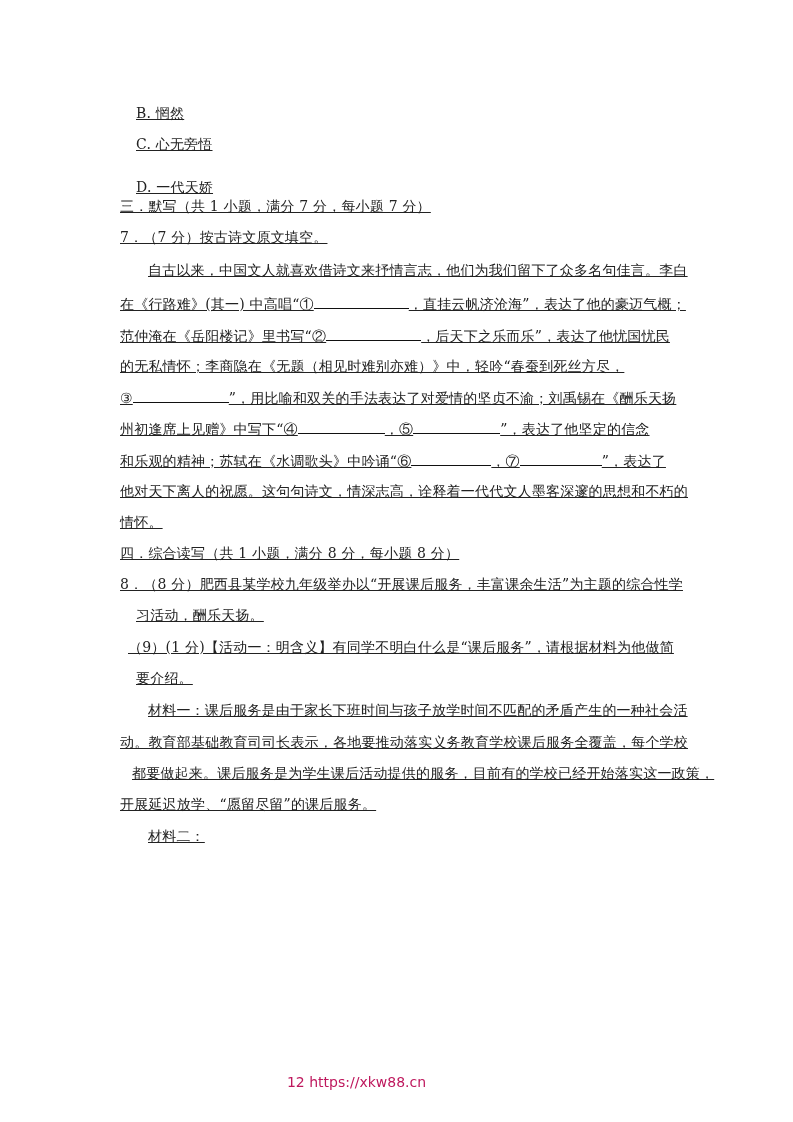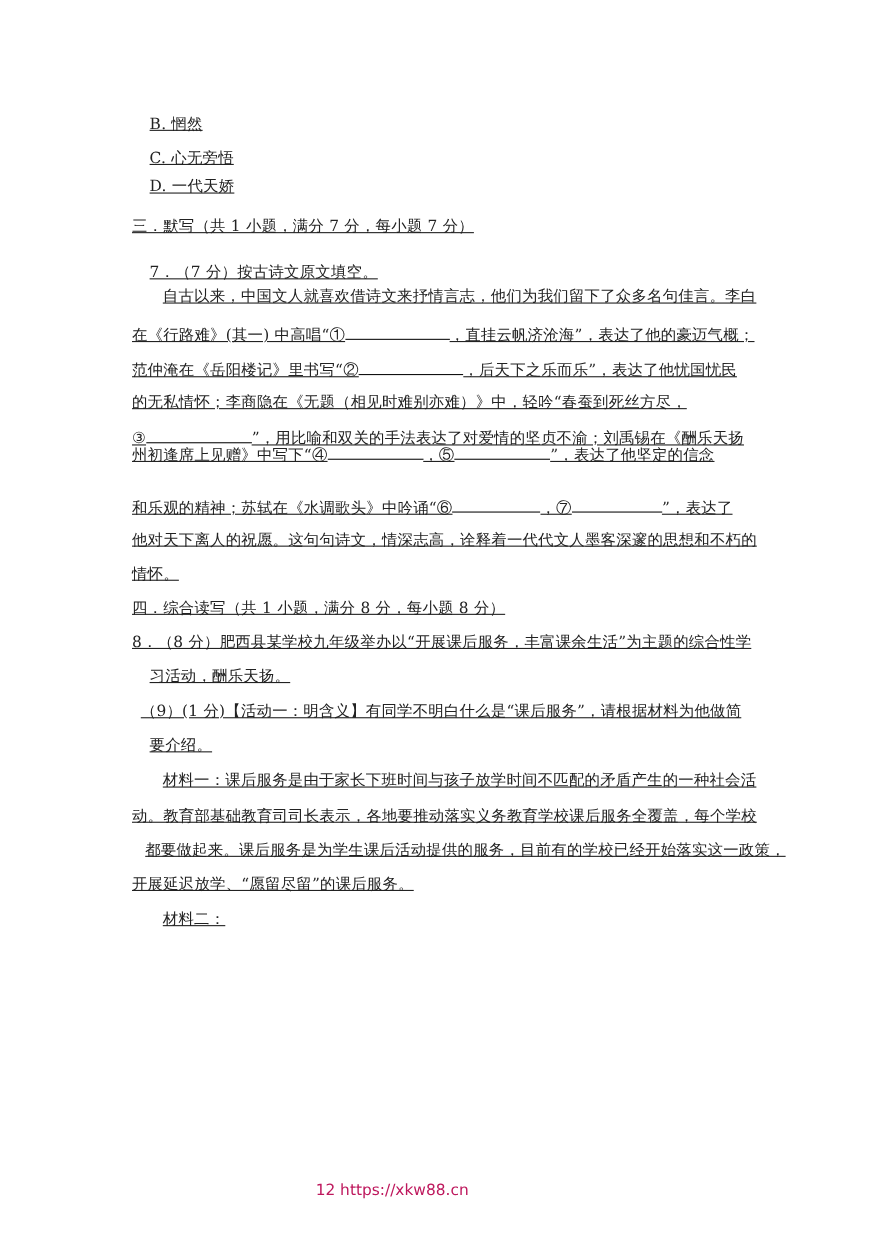--- a/index.html
+++ b/index.html
@@ -29,42 +29,42 @@
     font-family: "DejaVu Sans", "Liberation Sans", sans-serif;
     font-size: 14px;
     color: #be185d;
   }
 </style>
 </head>
 <body>
 
 <div class="line" style="left:136px; top:105px;">B. 惘然</div>
 <div class="line" style="left:136px; top:136px;">C. 心无旁悟</div>
-<div class="line" style="left:136px; top:162px;">D. 一代天娇</div>
+<div class="line" style="left:136px; top:179px;">D. 一代天娇</div>
 
 <div class="line" style="left:120px; top:198px;">三．默写（共 1 小题，满分 7 分，每小题 7 分）</div>
-<div class="line" style="left:120px; top:240px;margin-left:16px;">7．（7 分）按古诗文原文填空。</div>
+<div class="line" style="left:120px; top:229px;">7．（7 分）按古诗文原文填空。</div>
 
 <div class="line" style="left:148px; top:262px;">自古以来，中国文人就喜欢借诗文来抒情言志，他们为我们留下了众多名句佳言。李白</div>
 
 <div class="line" style="left:120px; top:295px;">
   <span>在《行路难》(其一) 中高唱“①</span><span class="blank" style="width:95px;"></span><span>，直挂云帆济沧海”，表达了他的豪迈气概；</span>
 </div>
 
 <div class="line" style="left:120px; top:327px;">
   <span>范仲淹在《岳阳楼记》里书写“②</span><span class="blank" style="width:95px;"></span><span>，后天下之乐而乐”，表达了他忧国忧民</span>
 </div>
 
 <div class="line" style="left:120px; top:358px;">的无私情怀；李商隐在《无题（相见时难别亦难）》中，轻吟“春蚕到死丝方尽，</div>
 
 <div class="line" style="left:120px; top:389px;">
   <span>③</span><span class="blank" style="width:96px;"></span><span>”，用比喻和双关的手法表达了对爱情的坚贞不渝；刘禹锡在《酬乐天扬</span>
 </div>
 
-<div class="line" style="left:120px; top:404px;">
+<div class="line" style="left:120px; top:420px;">
   <span>州初逢席上见赠》中写下“④</span><span class="blank" style="width:87px;"></span><span>，⑤</span><span class="blank" style="width:87px;"></span><span>”，表达了他坚定的信念</span>
 </div>
 
 <div class="line" style="left:120px; top:452px;">
   <span>和乐观的精神；苏轼在《水调歌头》中吟诵“⑥</span><span class="blank" style="width:80px;"></span><span>，⑦</span><span class="blank" style="width:82px;"></span><span>”，表达了</span>
 </div>
 
 <div class="line" style="left:120px; top:483px;">他对天下离人的祝愿。这句句诗文，情深志高，诠释着一代代文人墨客深邃的思想和不朽的</div>
 <div class="line" style="left:120px; top:514px;">情怀。</div>
 

